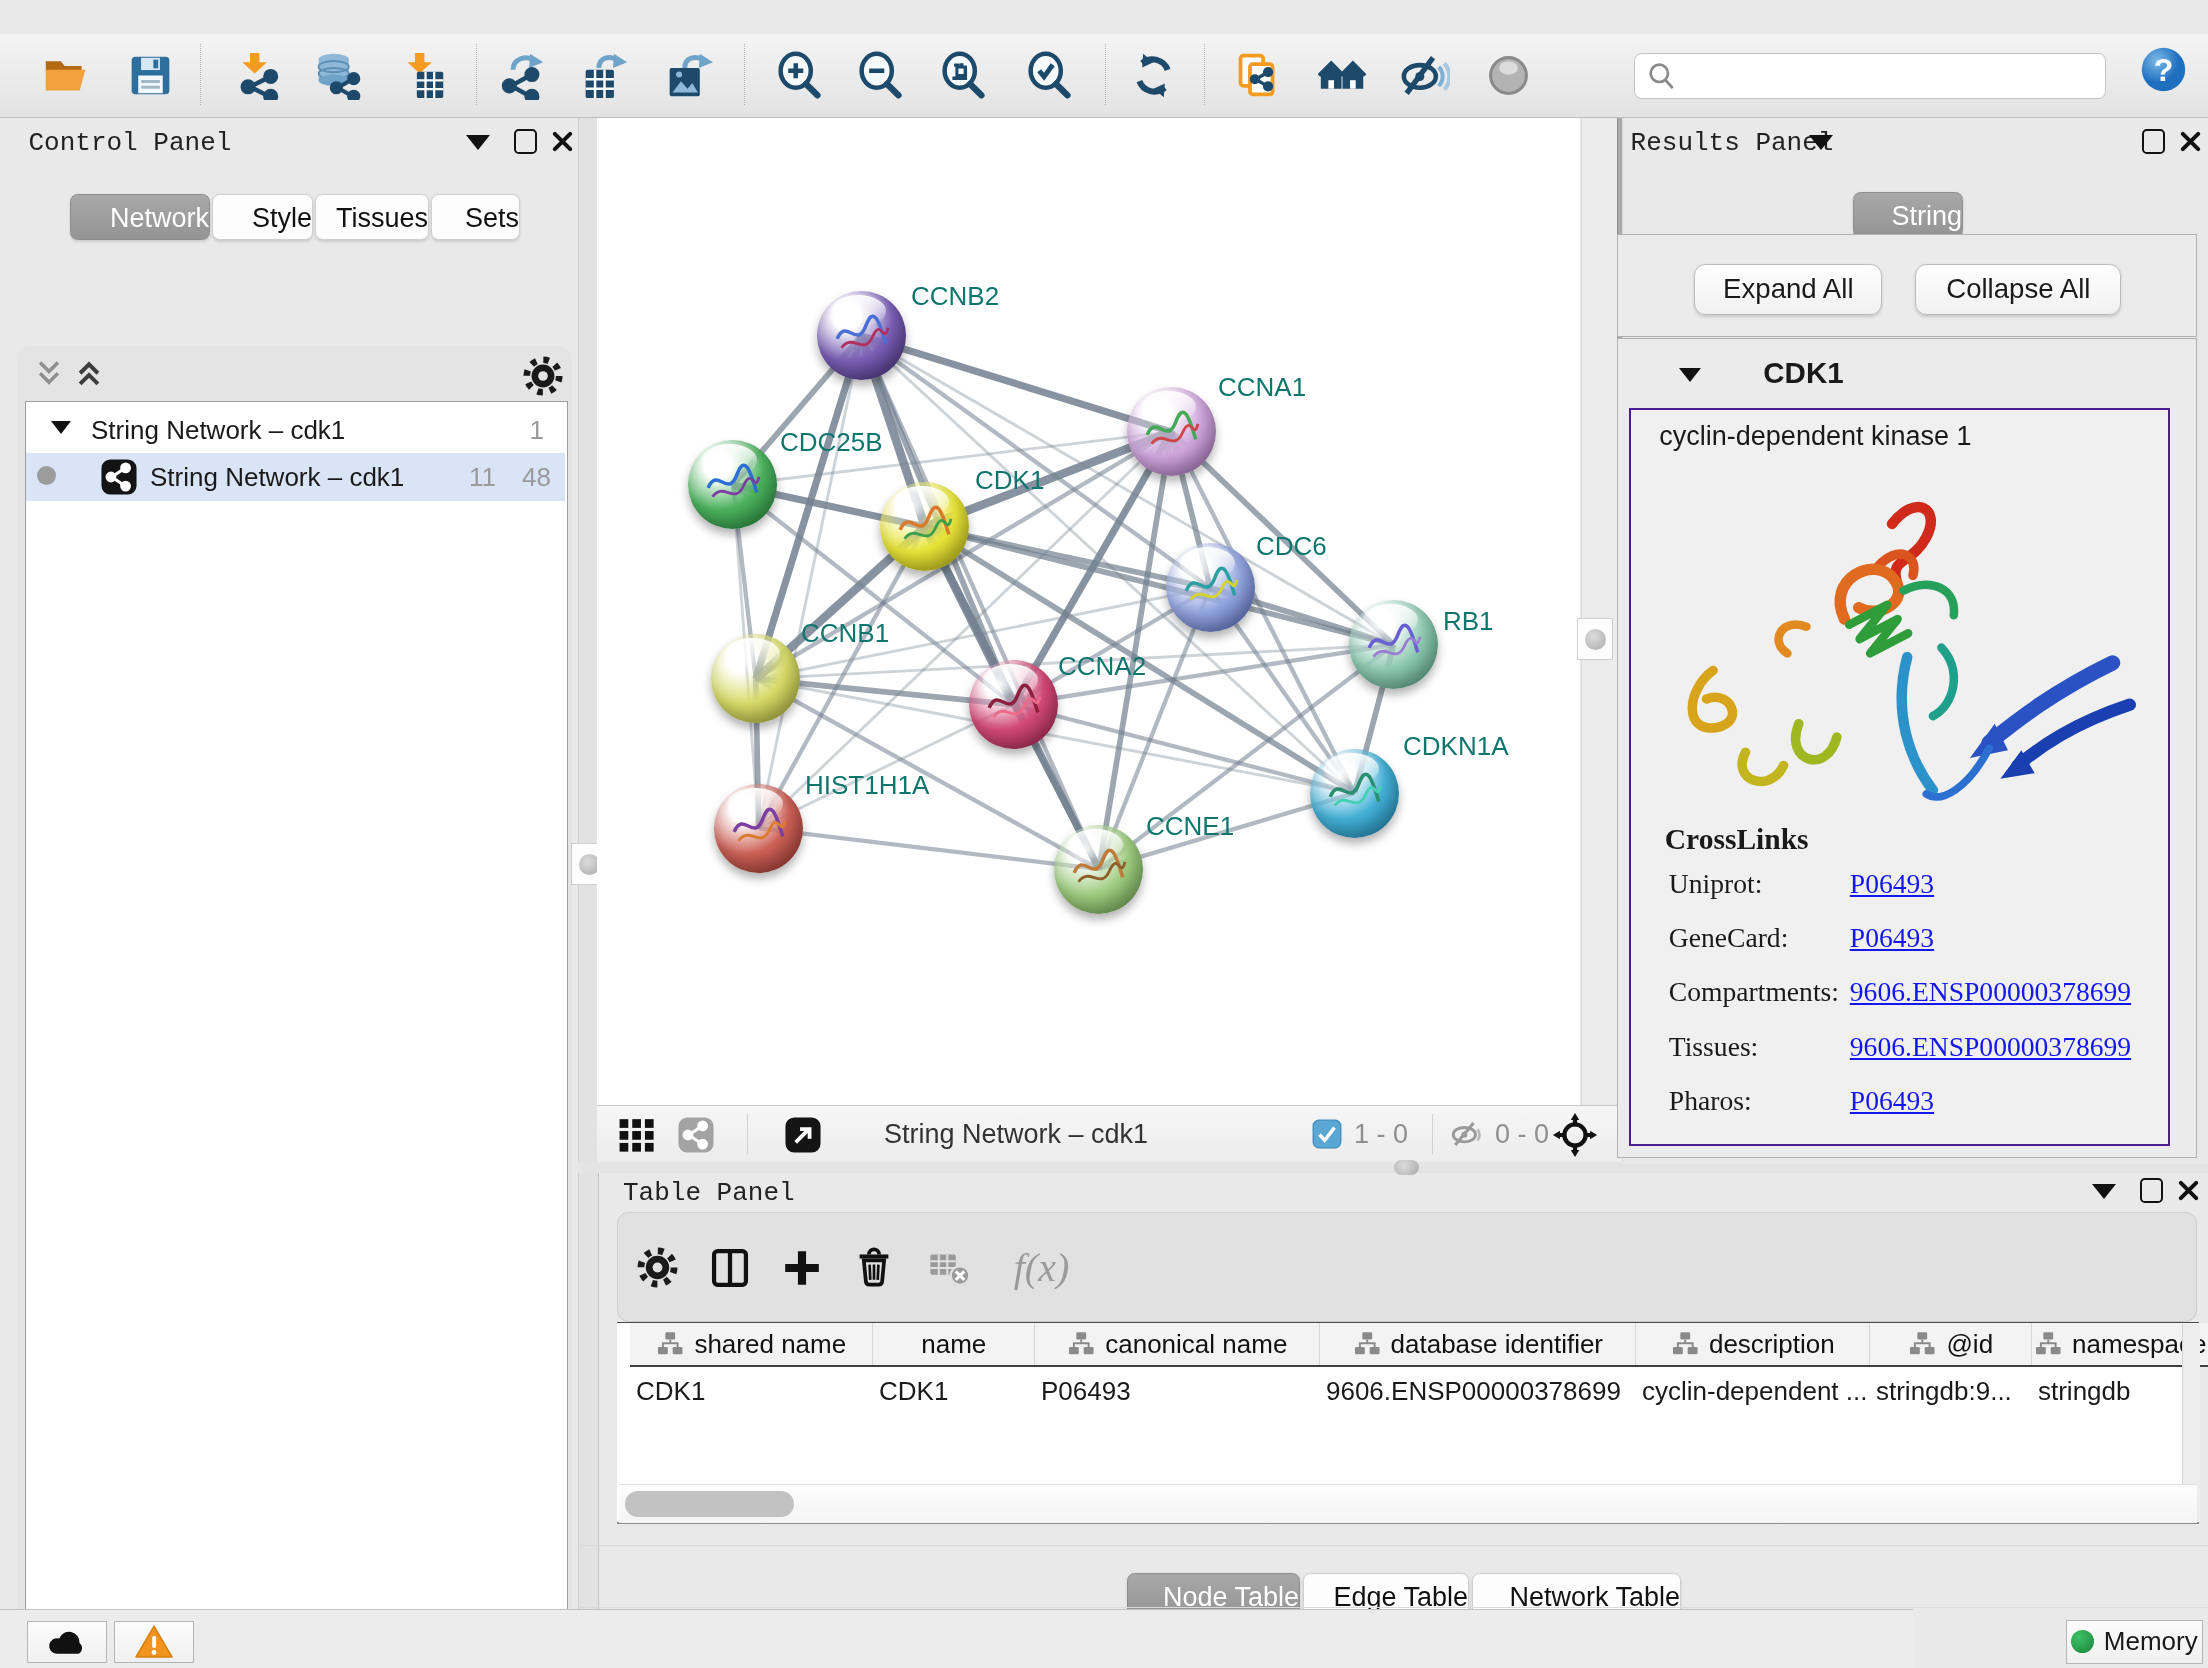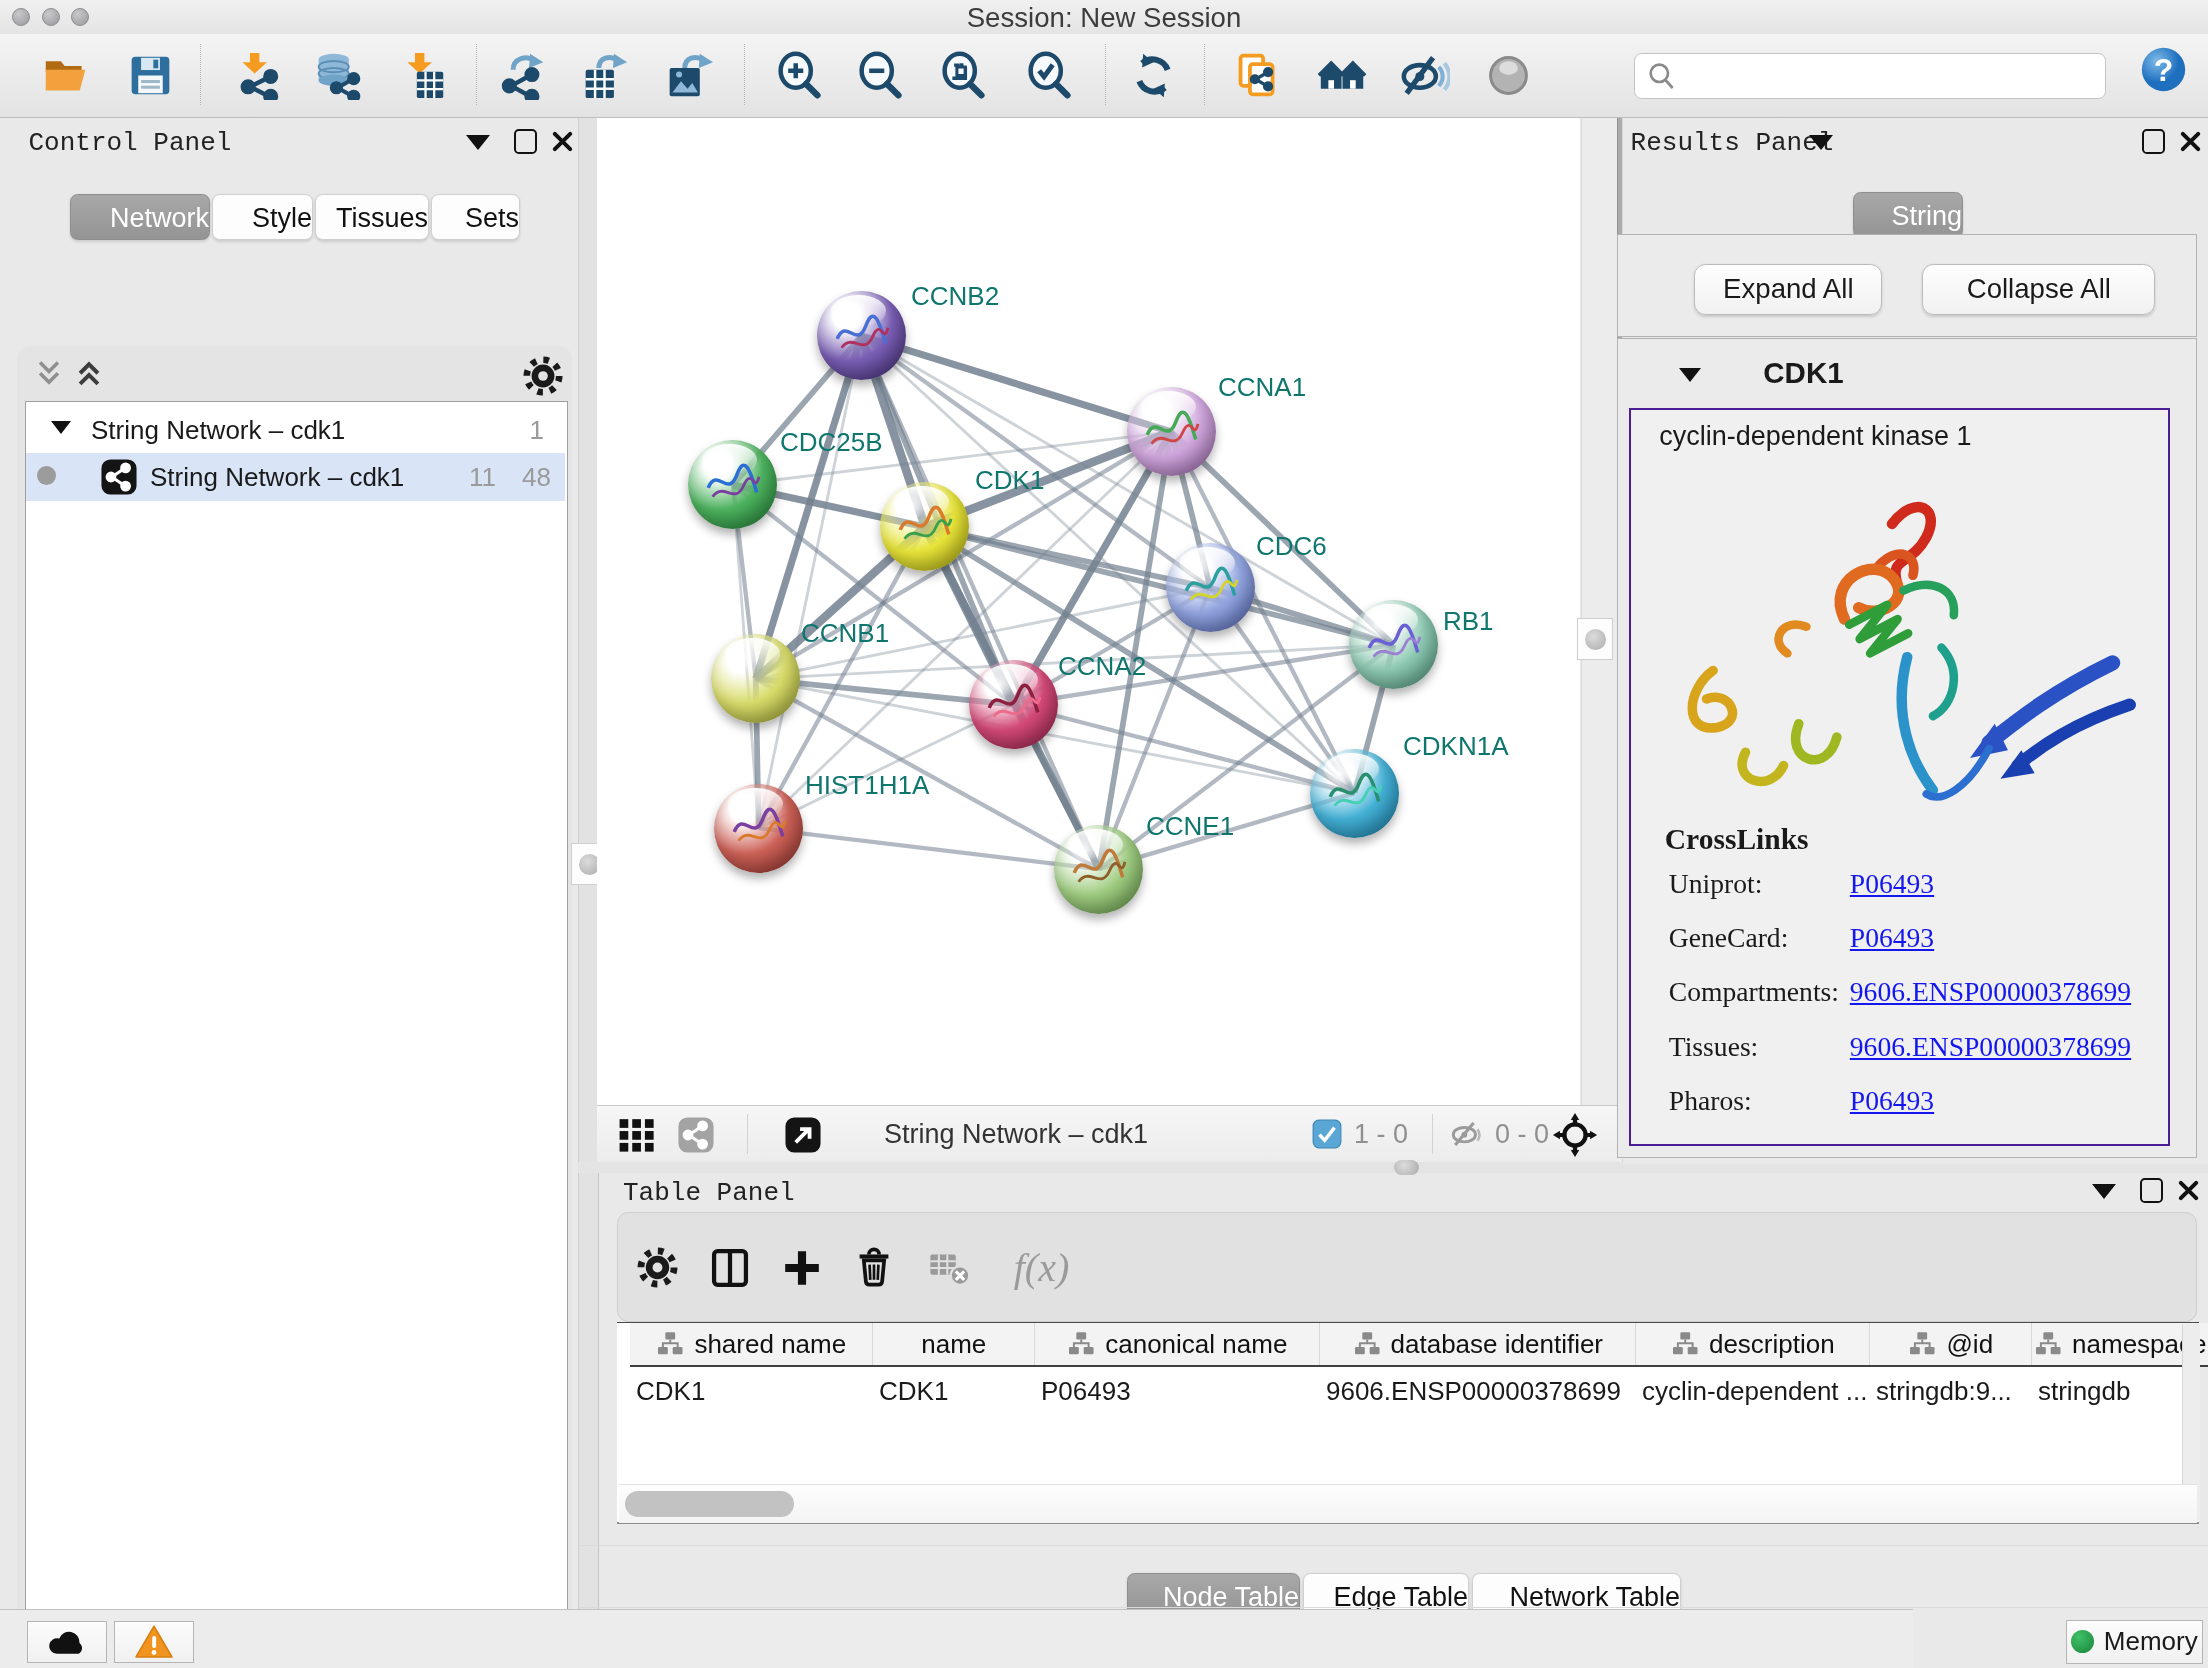--- a/index.html
+++ b/index.html
@@ -69,26 +69,20 @@
   #statusbar{left:0;top:1609px;width:1913px;height:59px;background:#ececec;border-top:1.9px solid #c2c2c2;box-sizing:border-box;}
   .sb-btn{position:absolute;top:11.4px;width:80px;height:42px;background:linear-gradient(#fcfcfc,#f0f0f0);border:1.9px solid #b5b5b5;display:flex;align-items:center;justify-content:center;box-sizing:border-box;}
   #memory-btn{left:2066px;top:9.5px;width:137px;height:44px;background:linear-gradient(#fcfcfc,#f0f0f0);border:1.9px solid #b5b5b5;display:flex;align-items:center;justify-content:center;gap:9.5px;font-size:26px;box-sizing:border-box;}
   #memory-dot{width:23px;height:23px;border-radius:50%;background:radial-gradient(circle at 35% 30%,#3fc167,#18843a);}
 </style>
 </head>
 <body>
 
 <div id="app">
 
-  <div class="abs" id="titlebar">
-    <div class="abs tlight" style="left:12.4px"></div>
-    <div class="abs tlight" style="left:42px"></div>
-    <div class="abs tlight" style="left:71px"></div>
-    <div class="abs" id="win-title">Session: New Session</div>
-  </div>
 
   <div class="abs" id="toolbar">
     <div class="tbtn" style="left:35px">
       <svg viewBox="0 0 26 26">
         <path d="M2 5.5 h8 l2 2.5 h9 v3 H2z" fill="#b36b13"></path>
           <path d="M2 10 h21 l-3 11 H2z" fill="#f2a13c"></path>
         </svg>
     </div>
     <div class="tbtn" style="left:119px">
       <svg viewBox="0 0 26 26">
@@ -512,21 +506,21 @@
   <div class="abs" id="results">
     <div class="abs panel-title" style="left:7.6px;top:9.5px">Results Panel</div>
     <div class="abs winctl-tri" style="left:186px;top:17px"></div>
     <div class="abs winctl-sq" style="left:519px;top:11.4px"></div>
     <svg class="abs" style="left:555px;top:11.4px" width="25" height="25" viewBox="0 0 26 26">
       <path d="M5 5 L21 21 M21 5 L5 21" stroke="#111" stroke-width="4.2" stroke-linecap="round"></path>
       </svg>
     <div class="tab sel" style="left:230px;top:53px;width:110px">String</div>
     <div class="rp-box" style="left:-5.7px;top:116px;width:580px;height:103px">
       <div class="rp-btn" style="left:76px;width:188px">Expand All</div>
-      <div class="rp-btn" style="left:304px;width:233px">Collapse All</div>
+      <div class="rp-btn" style="left:297px;width:206px">Collapse All</div>
     </div>
     <div class="rp-box" style="left:-5.7px;top:220px;width:580px;height:820px">
       <div class="abs winctl-tri" style="left:61px;top:28.5px;border-left-width:11.4px;border-right-width:11.4px;border-top-width:14.3px"></div>
       <div class="abs" style="left:145px;top:17px;font-size:29.5px;font-weight:bold">CDK1</div>
       <div class="abs" id="rp-desc-box">
         <div class="abs" style="left:28.5px;top:11.4px;font-size:27px">cyclin-dependent kinase 1</div>
         <svg class="abs" style="left:23px;top:55px" width="495" height="350" viewBox="0 0 520 368">
           <path d="M250 62 C275 30 302 45 286 76 C270 106 246 96 256 126" fill="none" stroke="#cf2a1b" stroke-width="11" stroke-linecap="round"></path>
           <path d="M236 106 C256 84 278 94 272 116" fill="none" stroke="#d9541e" stroke-width="10" stroke-linecap="round"></path>
           <path d="M200 162 C180 120 232 94 252 120 C270 143 236 162 215 150" fill="none" stroke="#e06a1f" stroke-width="12" stroke-linecap="round"></path>

